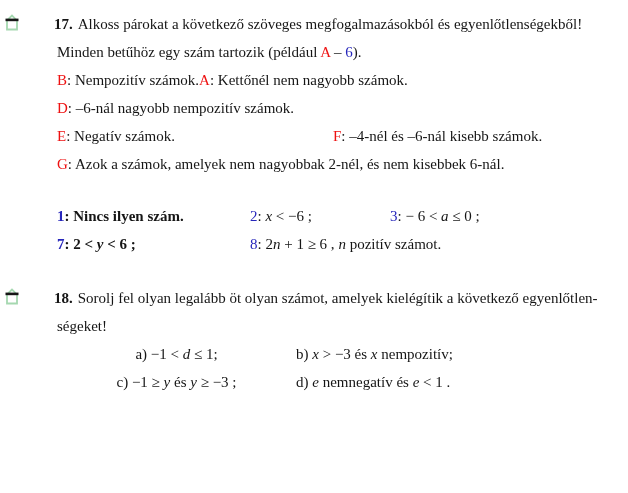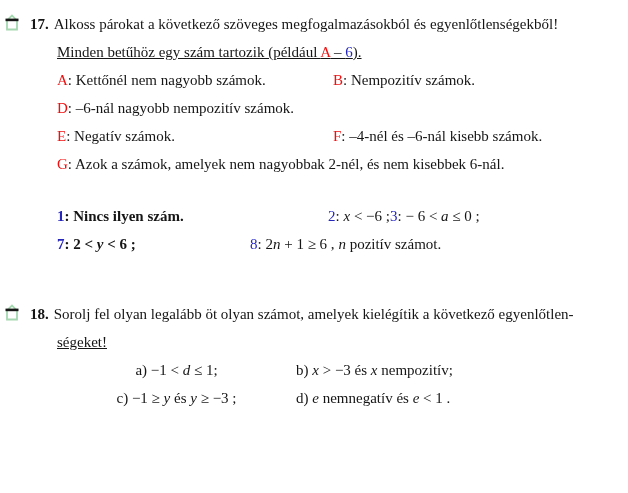--- a/index.html
+++ b/index.html
@@ -3,30 +3,30 @@
 <meta charset="utf-8">
 <style>
   html,body{margin:0;padding:0;}
   body{
     width:628px;height:493px;overflow:hidden;background:#ffffff;
     font-family:"Liberation Serif","DejaVu Serif",serif;
     font-size:15px;color:#151515;
   }
   .exercise{position:relative;}
   #ex17{margin-top:10px;}
-  #ex18{margin-top:42px;}
+  #ex18{margin-top:26px;}
   .ex-icon{position:absolute;left:5px;top:4px;width:14px;height:17px;}
-  .ex-head{padding-left:57px;text-indent:-27px;line-height:28px;white-space:nowrap;}
+  .ex-head{padding-left:81px;text-indent:-27px;line-height:28px;white-space:nowrap;}
   .ex-num{font-weight:bold;margin-right:5px;}
-  .line{padding-left:57px;line-height:28px;white-space:nowrap;text-decoration:underline;}
+  .line{padding-left:57px;line-height:28px;white-space:nowrap;}
   .row{display:flex;padding-left:57px;line-height:28px;white-space:nowrap;}
   .col{flex:0 0 auto;}
   .w-letter{width:276px;}
   .w-n1{width:193px;font-weight:bold;}
-  .w-n2{width:140px;text-align:right;}
+  .w-n2{width:140px;}
   .w-a{width:239px;text-align:center;}
   .sec-numbered{margin-top:24px;}
   .c-red{color:var(--c-red,#ee1111);}
   .c-blue{color:var(--c-blue,#2626bb);}
   .c-teal{color:var(--c-teal,#1e7a72);}
   .it{font-style:italic;}
 </style>
 </head>
 <body>
 
@@ -34,22 +34,22 @@
   <span class="ex-icon">
     <svg width="14" height="17" viewBox="0 0 14 17">
       <path d="M2 6.5 L7 1.5 L12 6.5 V15.5 H2 Z" fill="#ffffff" stroke="#a5d8b0" stroke-width="1.8"></path>
       <rect x="0.5" y="4.6" width="13" height="2.6" fill="#161616"></rect>
     </svg>
   </span>
   <div class="ex-head"><b class="ex-num">17.</b><span>Alkoss párokat a következő szöveges megfogalmazásokból és egyenlőtlenségekből!</span></div>
   <div class="line"><span>Minden betűhöz egy szám tartozik (például </span><span class="c-red">A</span><span> – </span><span class="c-blue">6</span><span>).</span></div>
   <div>
       <div class="row">
+        <div class="col "><span class="c-red">B</span><span>: Nempozitív számok.</span></div>
         <div class="col w-letter"><span class="c-red">A</span><span>: Kettőnél nem nagyobb számok.</span></div>
-        <div class="col "><span class="c-red">B</span><span>: Nempozitív számok.</span></div>
       </div>
       <div class="row">
         <div class="col "><span class="c-red">D</span><span>: –6-nál nagyobb nempozitív számok.</span></div>
       </div>
       <div class="row">
         <div class="col w-letter"><span class="c-red">E</span><span>: Negatív számok.</span></div>
         <div class="col "><span class="c-red">F</span><span>: –4-nél és –6-nál kisebb számok.</span></div>
       </div>
       <div class="row">
         <div class="col w-letter"><span class="c-red">G</span><span>: Azok a számok, amelyek nem nagyobbak 2-nél, és nem kisebbek 6-nál.</span></div>

